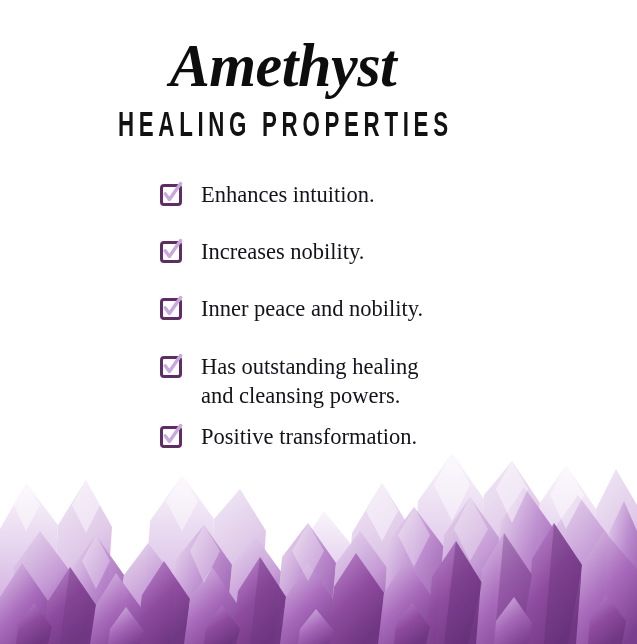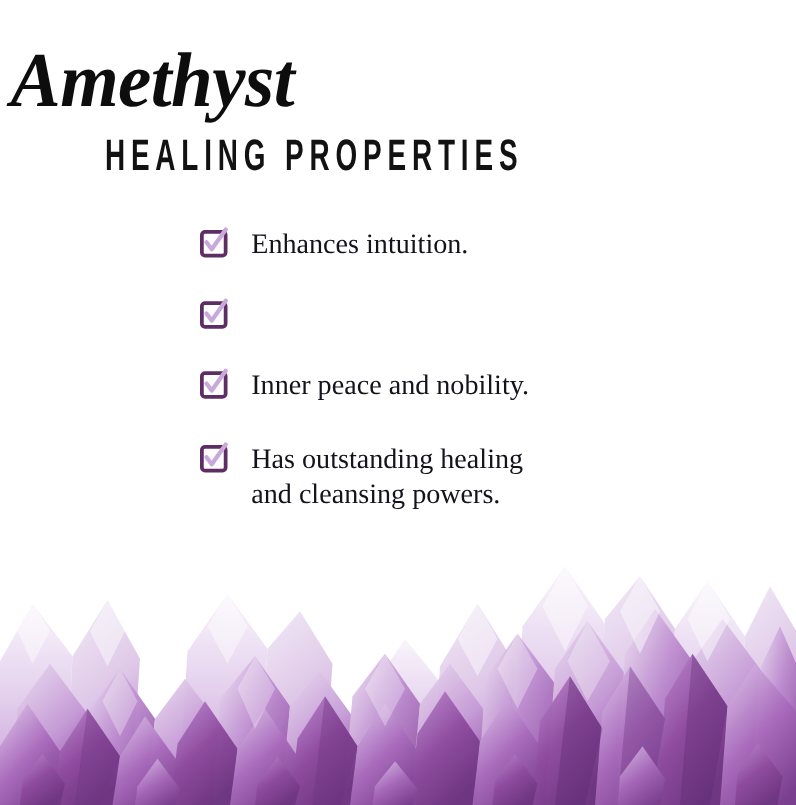--- a/index.html
+++ b/index.html
@@ -15,20 +15,21 @@
     overflow: hidden;
     font-family: "Liberation Serif", serif;
   }
 
   
   .header {
     position: absolute;
     top: 0;
     left: 0;
     width: 566px;
+    text-align: center;
     z-index: 4;
   }
   .title {
     margin: 0;
     padding-top: 34px;
     font-family: "Liberation Serif", serif;
     font-weight: bold;
     font-style: italic;
     font-size: 62px;
     line-height: 1.0;
@@ -134,20 +135,21 @@
       </span>
       <span class="item-label">Enhances intuition.</span>
     </li>
 
     <li class="item item-2">
       <span class="checkbox">
         <svg viewBox="0 0 22 24" aria-hidden="true">
           <path d="M3.2 11.8 L7.4 17.4 L18.6 1.6" fill="none" stroke="#c9a8dc" stroke-width="3.4" stroke-linecap="round" stroke-linejoin="round"></path>
         </svg>
       </span>
+      <span class="item-label"> Increases nobility.</span>
     </li>
 
     <li class="item item-3">
       <span class="checkbox">
         <svg viewBox="0 0 22 24" aria-hidden="true">
           <path d="M3.2 11.8 L7.4 17.4 L18.6 1.6" fill="none" stroke="#c9a8dc" stroke-width="3.4" stroke-linecap="round" stroke-linejoin="round"></path>
         </svg>
       </span>
       <span class="item-label"> Inner peace and nobility.</span>
     </li>
@@ -155,20 +157,28 @@
     <li class="item item-4">
       <span class="checkbox">
         <svg viewBox="0 0 22 24" aria-hidden="true">
           <path d="M3.2 11.8 L7.4 17.4 L18.6 1.6" fill="none" stroke="#c9a8dc" stroke-width="3.4" stroke-linecap="round" stroke-linejoin="round"></path>
         </svg>
       </span>
       <span class="item-label">Has outstanding healing
 and cleansing powers.</span>
     </li>
 
+    <li class="item item-5">
+      <span class="checkbox">
+        <svg viewBox="0 0 22 24" aria-hidden="true">
+          <path d="M3.2 11.8 L7.4 17.4 L18.6 1.6" fill="none" stroke="#c9a8dc" stroke-width="3.4" stroke-linecap="round" stroke-linejoin="round"></path>
+        </svg>
+      </span>
+      <span class="item-label">Positive transformation.</span>
+    </li>
 
   </ul>
 
   <div class="crystals">
     <svg viewBox="0 0 637 205" preserveAspectRatio="none" aria-hidden="true">
       <defs>
         <linearGradient id="gA" x1="0" y1="0" x2="0.3" y2="1">
           <stop offset="0%" stop-color="#f3ebf7"></stop>
             <stop offset="55%" stop-color="#dcc3e6"></stop>
             <stop offset="100%" stop-color="#b87fcb"></stop>

